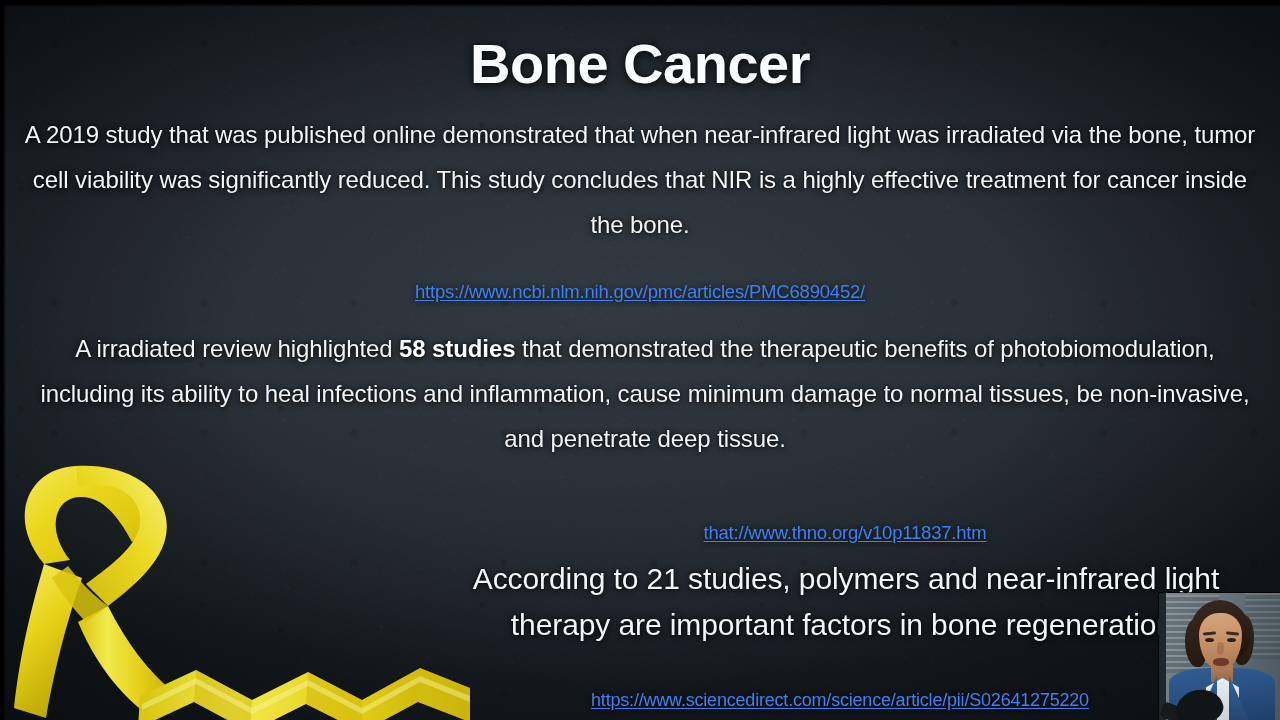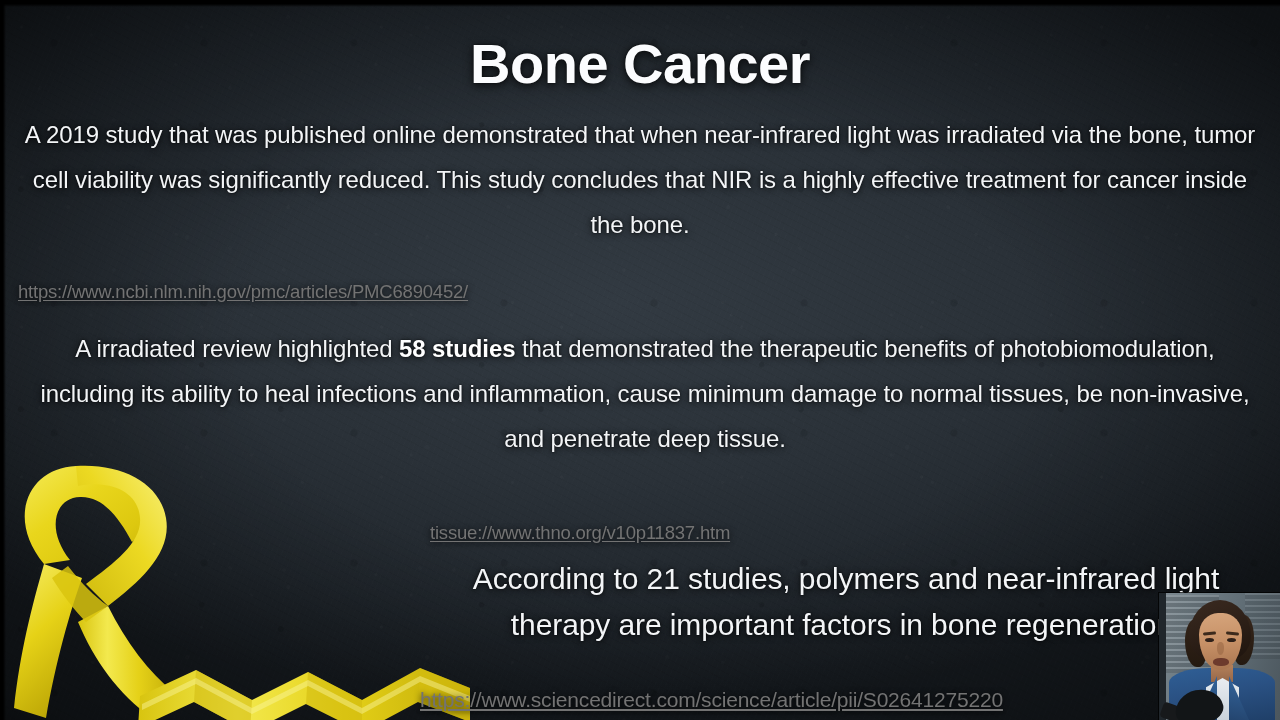--- a/index.html
+++ b/index.html
@@ -114,32 +114,33 @@
     text-shadow: 0 1px 7px rgba(0,0,0,.9), 0 0 2px rgba(0,0,0,.7);
   }
   .para b { font-weight: 700; color: #ffffff; }
 
   #para-1 { left: 18px; top: 108px; width: 1244px; }
   #para-2 { left: 28px; top: 322px; width: 1234px; }
   #para-3 { left: 424px; top: 552px; width: 844px; font-size: 30px; line-height: 46px; }
 
   .source-link {
     position: absolute;
-    color: #737373;
+    text-align: center;
+    color: #3b82f6;
     font-size: 18.5px;
     line-height: 24px;
     letter-spacing: -0.2px;
     text-decoration: underline;
     text-underline-offset: 2px;
     text-shadow: 0 1px 6px rgba(0,0,0,.9);
     cursor: pointer;
   }
   #link-1 { left: 18px; top: 276px; width: 1244px; }
   #link-2 { left: 430px; top: 517px; width: 830px; }
-  #link-3 { left: 420px; top: 684px; width: 840px; font-size: 21px; }
+  #link-3 { left: 420px; top: 684px; width: 840px; font-size: 18px; }
 
   
   .pip {
     position: absolute;
     left: 1159px;
     top: 593px;
     width: 121px;
     height: 127px;
     overflow: hidden;
     background: #2d3237;
@@ -323,21 +324,21 @@
     <div class="para" id="para-1">
       <span>A 2019 study that was published online demonstrated that when near-infrared light was irradiated via the bone, tumor cell viability was significantly reduced. This study concludes that NIR is a highly effective treatment for cancer inside the bone.</span>
     </div>
 
     <div class="source-link" id="link-1">https://www.ncbi.nlm.nih.gov/pmc/articles/PMC6890452/</div>
 
     <div class="para" id="para-2">
       <span>A irradiated review highlighted </span><b>58 studies</b><span> that demonstrated the therapeutic benefits of photobiomodulation, including its ability to heal infections and inflammation, cause minimum damage to normal tissues, be non-invasive, and penetrate deep tissue.</span>
     </div>
 
-    <div class="source-link" id="link-2">tissue://www.thno.org/v10p11837.htm</div>
+    <div class="source-link" id="link-2">that://www.thno.org/v10p11837.htm</div>
 
     <div class="para" id="para-3">
       <span>According to 21 studies, polymers and near-infrared light therapy are important factors in bone regeneration.</span>
     </div>
 
     <div class="source-link" id="link-3">https://www.sciencedirect.com/science/article/pii/S02641275220</div>
   </div>
 
   <div class="pip">
     <div class="pip-bgwall"></div>

